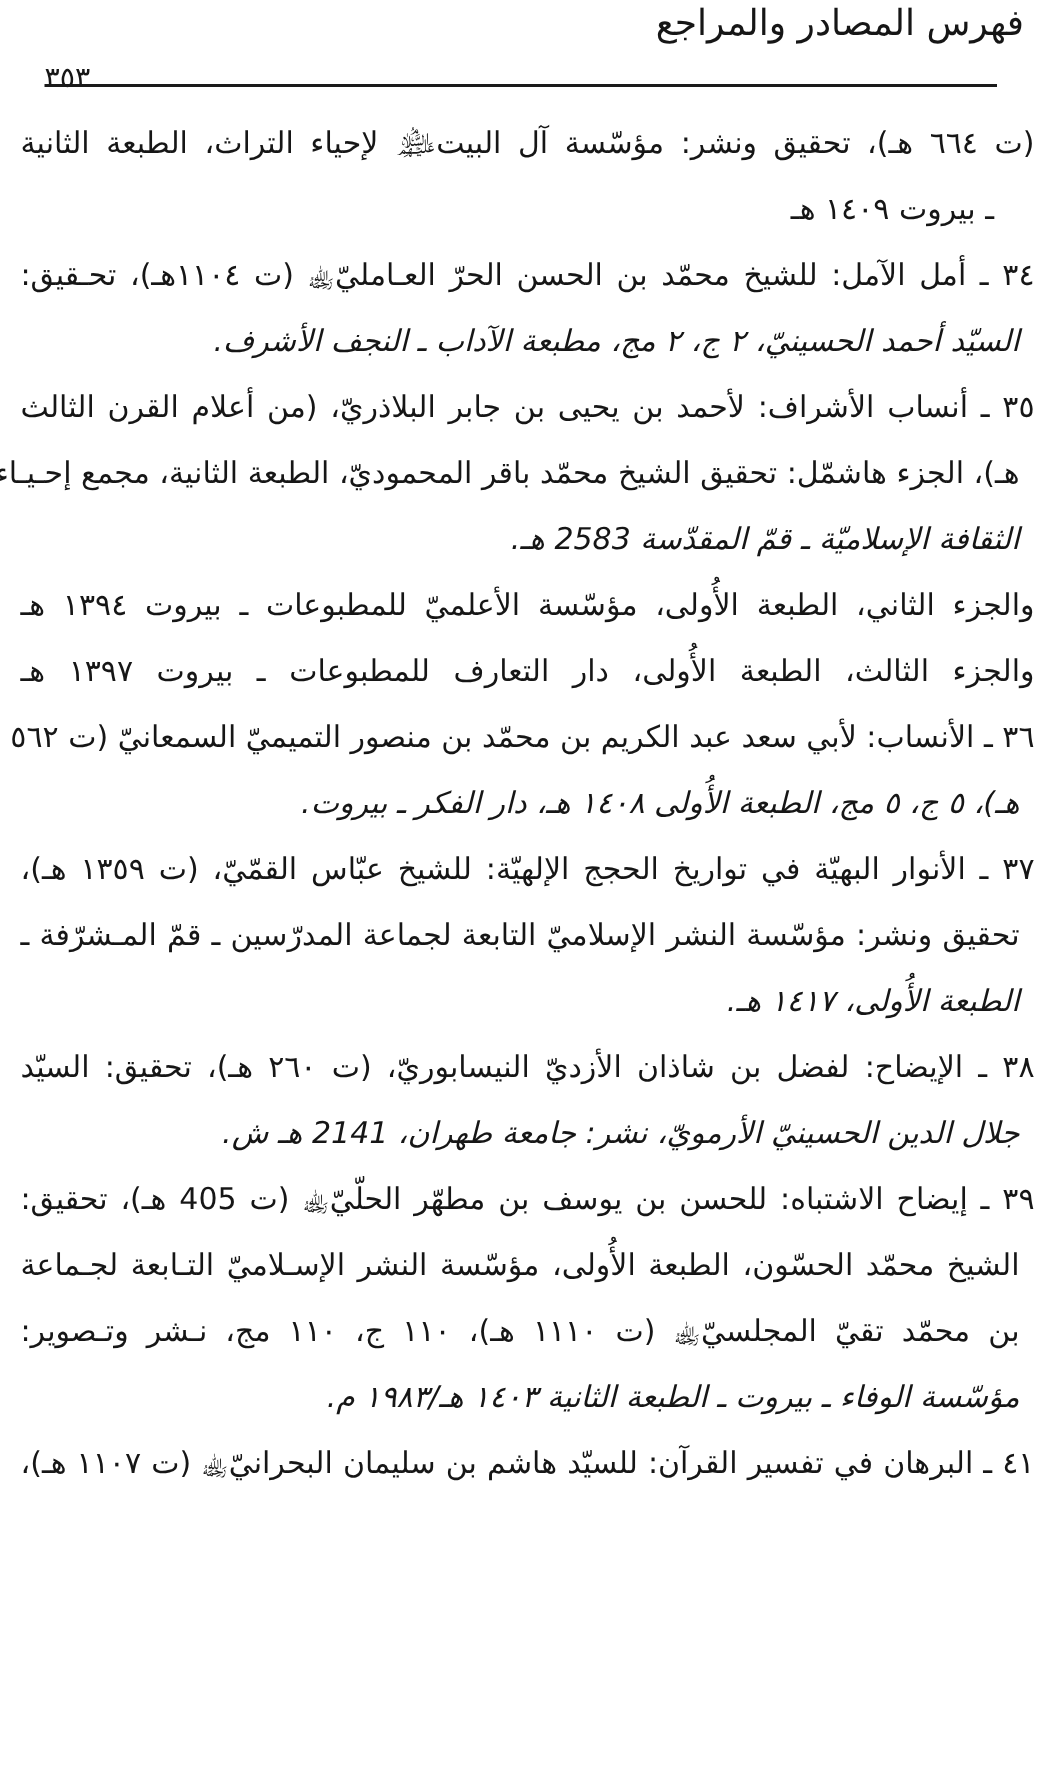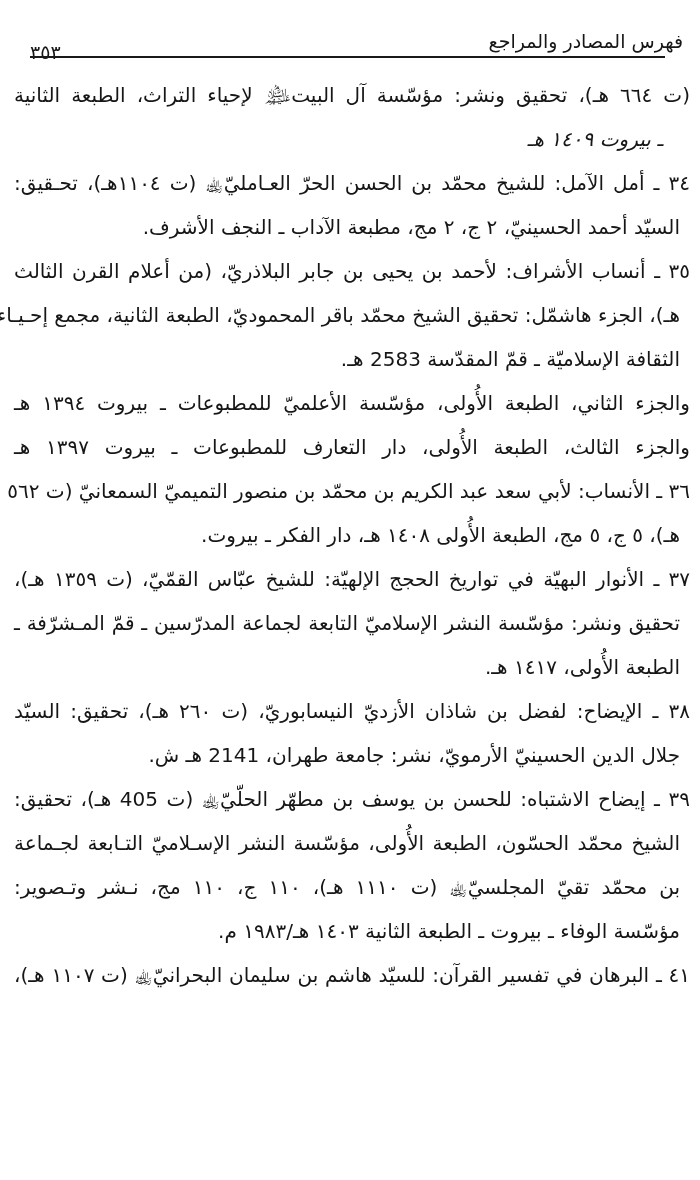--- a/index.html
+++ b/index.html
@@ -10,23 +10,23 @@
     margin: 0 auto;
     background: #ffffff;
     overflow: hidden;
     direction: rtl;
     font-family: "DejaVu Sans", sans-serif;
     color: #161616;
   }
   
   .header-title {
     position: absolute;
-    top: 26px;
+    top: 0;
     right: 17px;
-    font-size: 19px;
+    font-size: 24px;
     line-height: 30px;
     white-space: nowrap;
   }
   .page-number {
     position: absolute;
     top: 15px;
     left: 30px;
     font-size: 19px;
     line-height: 30px;
     letter-spacing: 4px;
@@ -53,23 +53,23 @@
     line-height: 44px;
     font-size: 20px;
     white-space: nowrap;
     overflow: visible;
   }
   
   .j0 { text-align: justify; text-align-last: justify; text-justify: inter-word; }
   
   .j1 { text-align: justify; text-align-last: justify; text-justify: inter-word; padding-right: 10px; }
   
-  .s1 { text-align: right; padding-right: 10px; }
+  .s1 { text-align: right; padding-right: 10px; font-style: italic; }
   
-  .s2 { text-align: right; padding-right: 27px; font-style: italic; }
+  .s2 { text-align: right; padding-right: 27px; }
 </style>
 </head>
 <body>
 
 <div class="page">
 
   <div class="header-title">فهرس المصادر والمراجع</div>
 
   <div class="page-number">٣٥٣</div>
 

